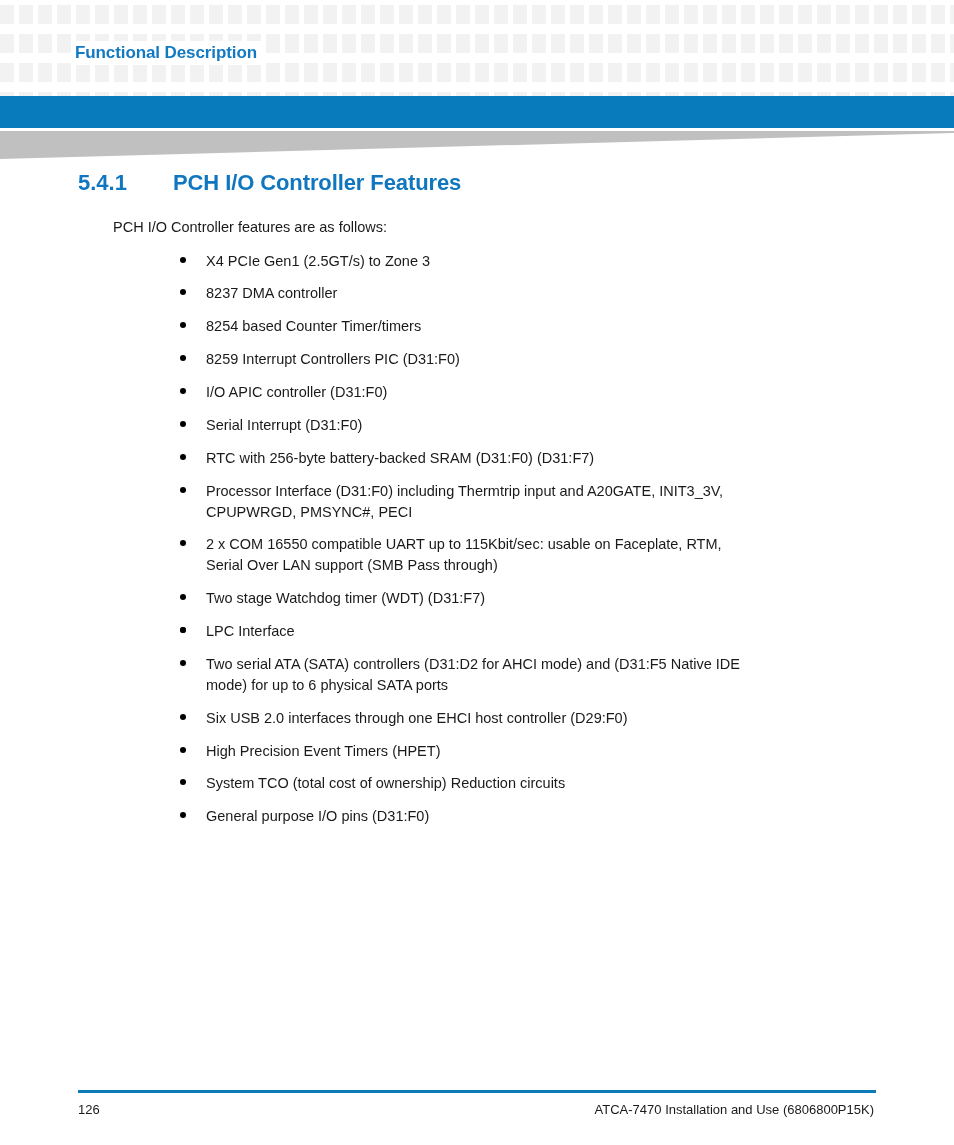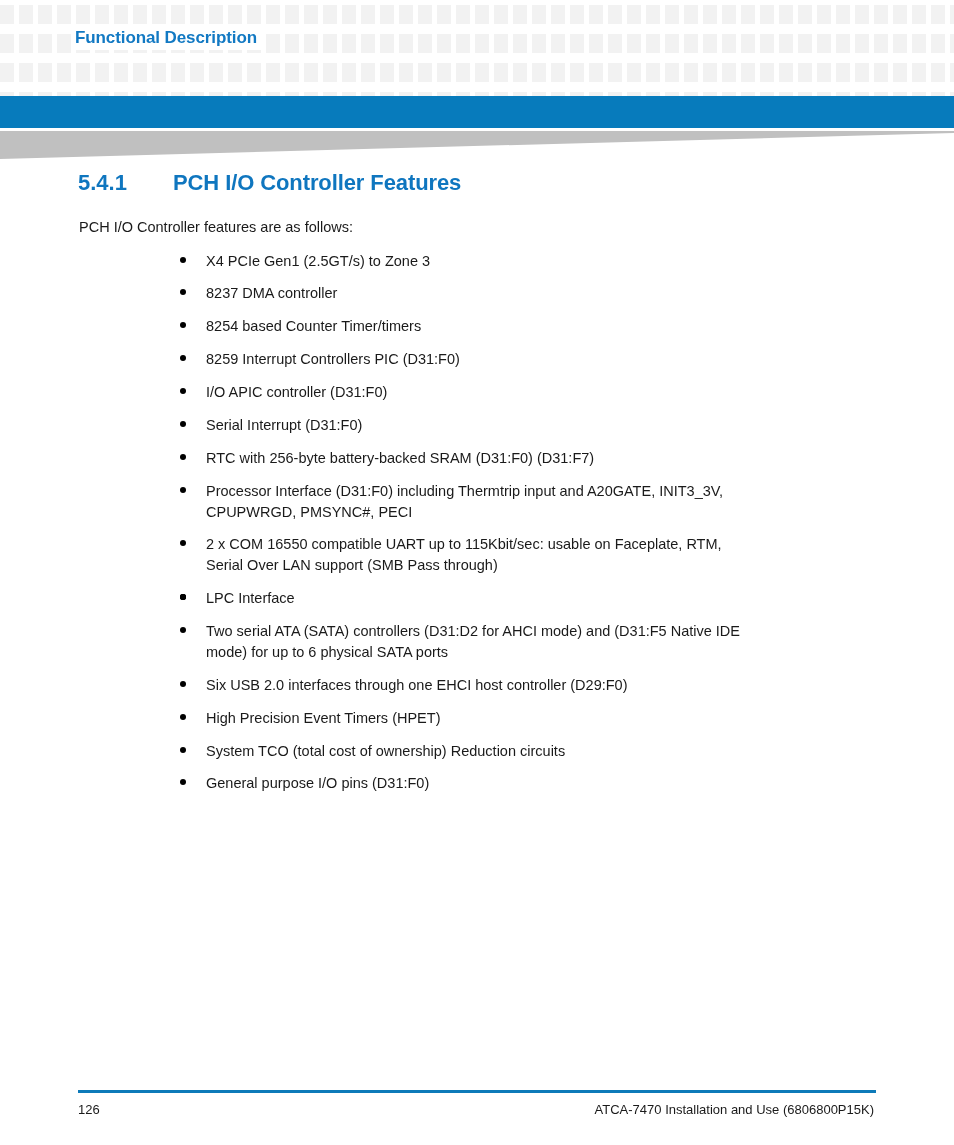--- a/index.html
+++ b/index.html
@@ -58,21 +58,21 @@
     height: 96px;
     background-image:
       repeating-linear-gradient(to right,
         #f2f2f2 0px, #f2f2f2 14px,
         rgba(255,255,255,0) 14px, rgba(255,255,255,0) 19px);
   }
 
   .running-head {
     position: absolute;
     left: 75px;
-    top: 26px;
+    top: 41px;
     font-size: 17px;
     font-weight: bold;
     letter-spacing: -0.1px;
     color: #1279c3;
     background: #ffffff;
     padding: 2px 6px 2px 0px;
     z-index: 5;
     white-space: nowrap;
   }
 
@@ -120,21 +120,21 @@
     letter-spacing: 0px;
   }
   .section-title {
     color: #0f76bf;
     font-size: 22px;
     font-weight: bold;
     letter-spacing: -0.1px;
   }
 
   .intro-para {
-    padding-left: 79px;
+    padding-left: 113px;
     padding-right: 80px;
     font-size: 14.5px;
     line-height: 1.35;
     margin-bottom: 13px;
   }
 
   ul.feature-list {
     list-style: none;
     margin: 0;
     padding: 0;
@@ -244,20 +244,21 @@
     <li>
       <span class="bullet"></span>
       <span>Processor Interface (D31:F0) including Thermtrip input and A20GATE, INIT3_3V, CPUPWRGD, PMSYNC#, PECI</span>
     </li>
     <li>
       <span class="bullet"></span>
       <span>2 x COM 16550 compatible UART up to 115Kbit/sec: usable on Faceplate, RTM, Serial Over LAN support (SMB Pass through)</span>
     </li>
     <li>
       <span class="bullet"></span>
+      <span>Two stage Watchdog timer (WDT) (D31:F7)</span>
     </li>
     <li>
       <span class="bullet"></span>
     </li>
     <li>
       <span class="bullet"></span>
       <span>LPC Interface</span>
     </li>
     <li>
       <span class="bullet"></span>

